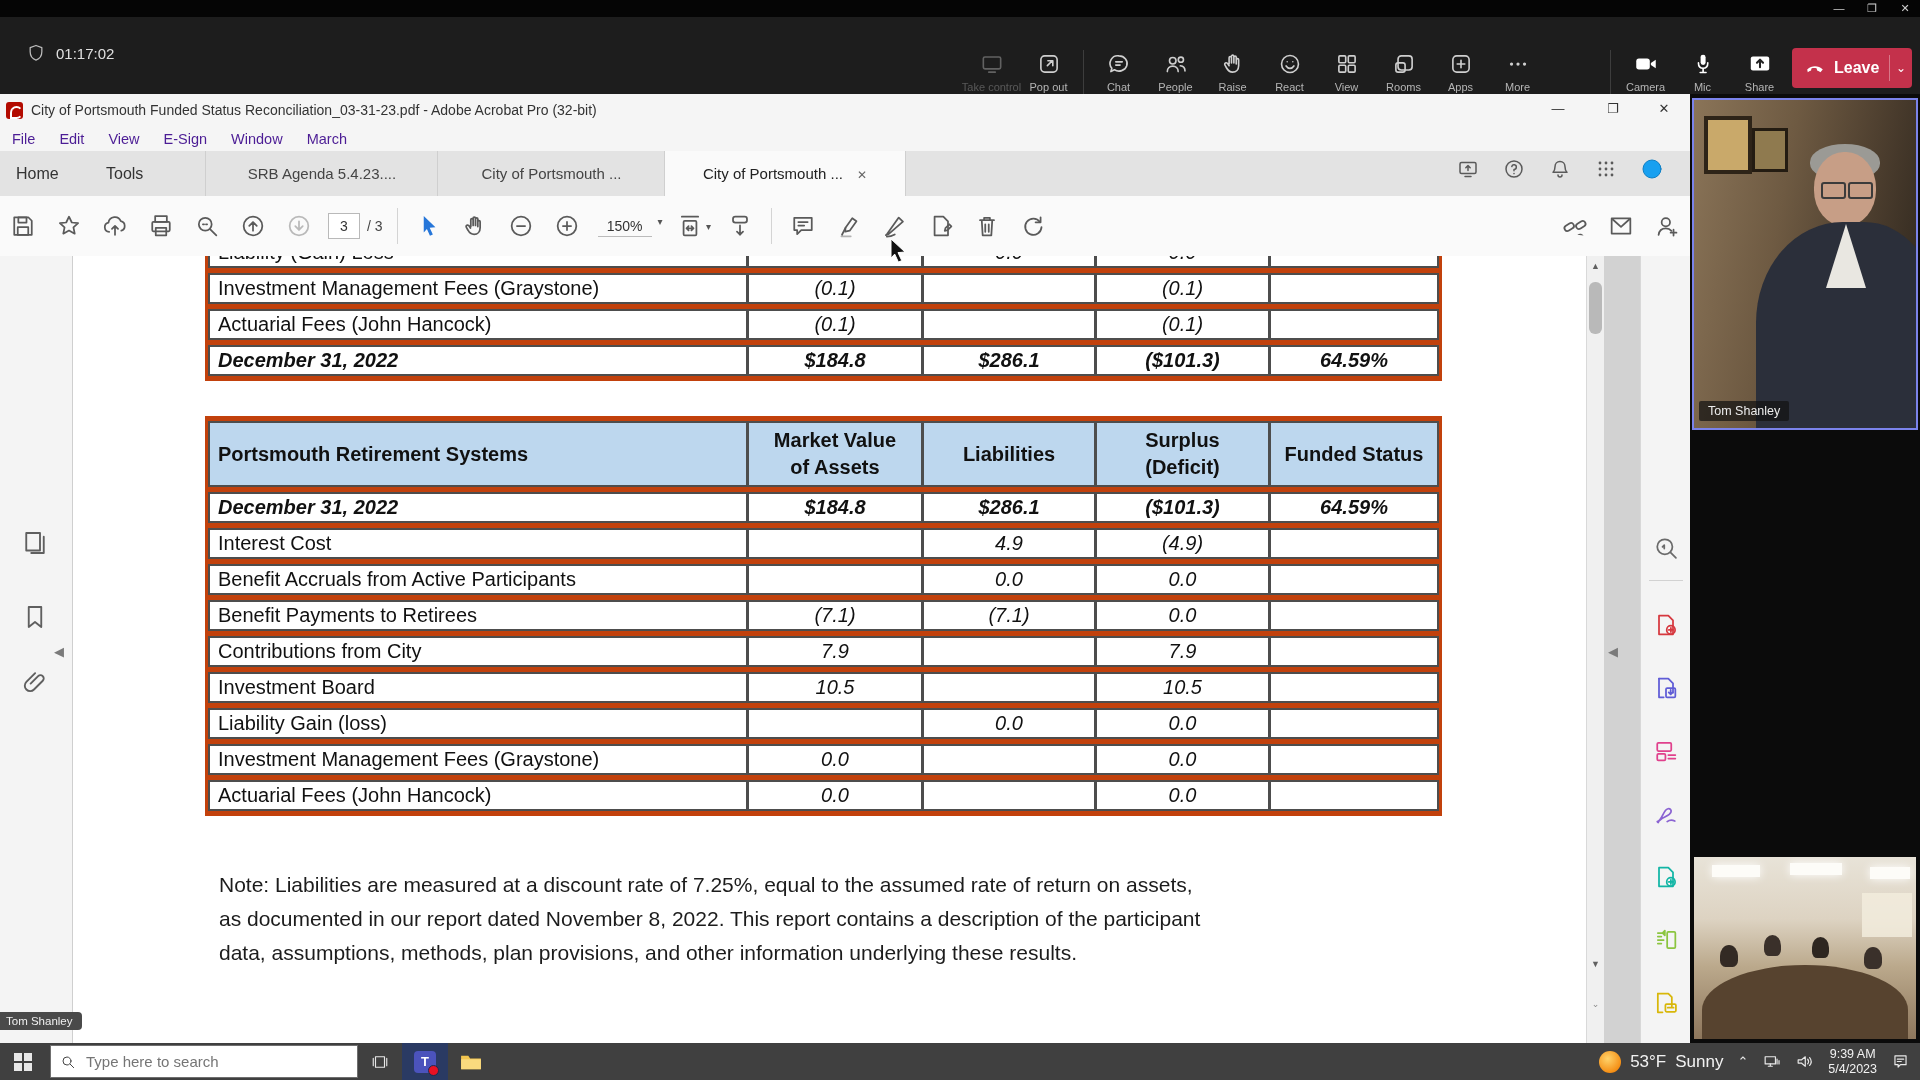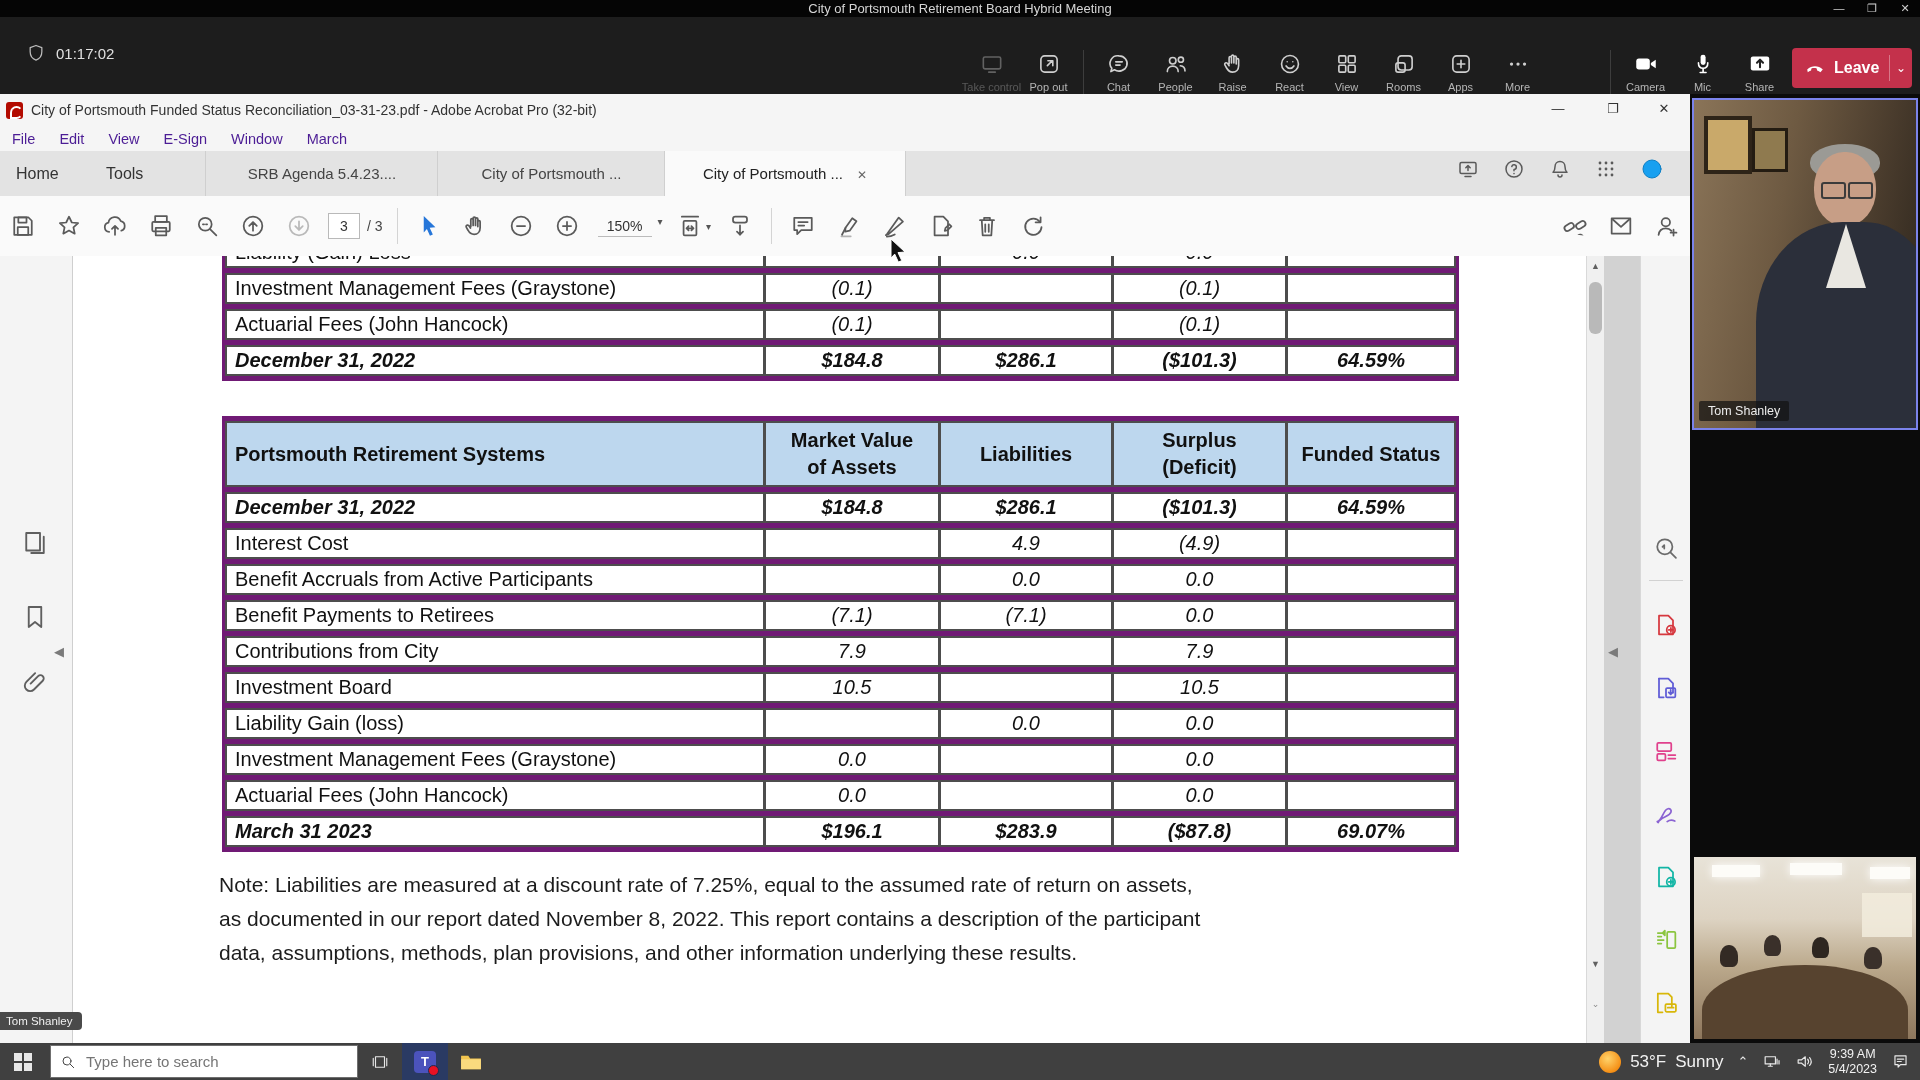--- a/index.html
+++ b/index.html
@@ -55,21 +55,21 @@
   .doc-area{left:0;top:162px;width:1640px;height:868px;background:#d2d2d2;overflow:hidden;}
   .left-strip{position:absolute;left:0;top:0;width:72px;height:868px;background:#f4f4f4;border-right:1px solid #cfcfcf;color:#5f5f5f;}
   .lsicon{position:absolute;left:20px;cursor:pointer;}
   .page{position:absolute;left:73px;top:0;width:1513px;height:868px;background:#ffffff;overflow:hidden;}
   .scrollbar-v{position:absolute;left:1586px;top:0;width:17px;height:868px;background:#f0f0f0;border-left:1px solid #d9d9d9;}
   .sb-arrow{position:absolute;left:0;width:17px;height:17px;text-align:center;font-size:9px;color:#606060;line-height:17px;cursor:pointer;}
   .sb-thumb{position:absolute;left:2px;width:13px;border-radius:6px;background:#b9b9b9;cursor:pointer;}
   .navarrow{position:absolute;font-size:13px;color:#7a7a7a;cursor:pointer;}
 
   
-  .tablewrap{position:absolute;left:149px;background:#701a75;padding:0 3px;}
+  .tablewrap{position:absolute;left:132px;background:#c2410c;padding:0 3px;}
   table.pdftable{border-collapse:separate;border-spacing:0 5px;table-layout:fixed;}
   table.pdftable td{background:#fff;border:2px solid #4d4d4d;border-left-width:1px;border-right-width:2px;
      height:27px;font-size:20px;color:#111;padding:0 4px;overflow:hidden;white-space:nowrap;}
   table.pdftable td:first-child{border-left-width:2px;padding-left:8px;}
   table.pdftable td.num{text-align:center;font-style:italic;}
   table.pdftable tr.boldrow td{font-weight:bold;font-style:italic;}
   table.pdftable tr.header td{background:#BDD7EE;font-weight:bold;font-style:normal;text-align:center;
      white-space:pre-line;line-height:1.35;height:62px;font-size:20px;}
   table.pdftable tr.header td:first-child{text-align:left;}
   .note{position:absolute;left:146px;width:1240px;font-size:21px;color:#1c1c1c;line-height:34px;white-space:pre-line;}
@@ -99,21 +99,20 @@
   .sun{width:22px;height:22px;border-radius:50%;background:radial-gradient(circle at 40% 35%,#ffd36b,#f59016 70%,#d86c0a);}
 
   .cursor{z-index:60;pointer-events:none;}
 </style>
 </head>
 <body>
 
 <div id="screen">
 
   <div class="abs top-strip">
-    <span class="mtitle">City of Portsmouth Retirement Board Hybrid Meeting</span>
     <span class="twin" style="right:66px;">—</span>
     <span class="twin" style="right:33px;">❐</span>
     <span class="twin" style="right:0;">✕</span>
   </div>
 
   <div class="abs teams-bar">
     <div class="abs timer">
       <svg class="icn" width="20" height="20" viewBox="0 0 24 24" style="color:#bdbdbd">
           <path d="M12 3l7 2.5v5c0 5-3 8.6-7 10-4-1.4-7-5-7-10v-5z"></path>
         </svg>
@@ -593,27 +592,20 @@
                   <td class="num">0.0</td>
                   <td class="num"></td>
                 </tr>
                 <tr class="">
                   <td class="">Actuarial Fees (John Hancock)</td>
                   <td class="num">0.0</td>
                   <td class="num"></td>
                   <td class="num">0.0</td>
                   <td class="num"></td>
                 </tr>
-                <tr class="boldrow">
-                  <td class="">March 31 2023</td>
-                  <td class="num">$196.1</td>
-                  <td class="num">$283.9</td>
-                  <td class="num">($87.8)</td>
-                  <td class="num">69.07%</td>
-                </tr>
               </tbody>
             </table>
         </div>
         <div class="note" style="top:612px;" id="noteblock">Note: Liabilities are measured at a discount rate of 7.25%, equal to the assumed rate of return on assets,
 as documented in our report dated November 8, 2022. This report contains a description of the participant
 data, assumptions, methods, plan provisions, and other information underlying these results.</div>
       </div>
 
       <div class="scrollbar-v">
         <span class="sb-arrow" style="top:2px;">▲</span>

